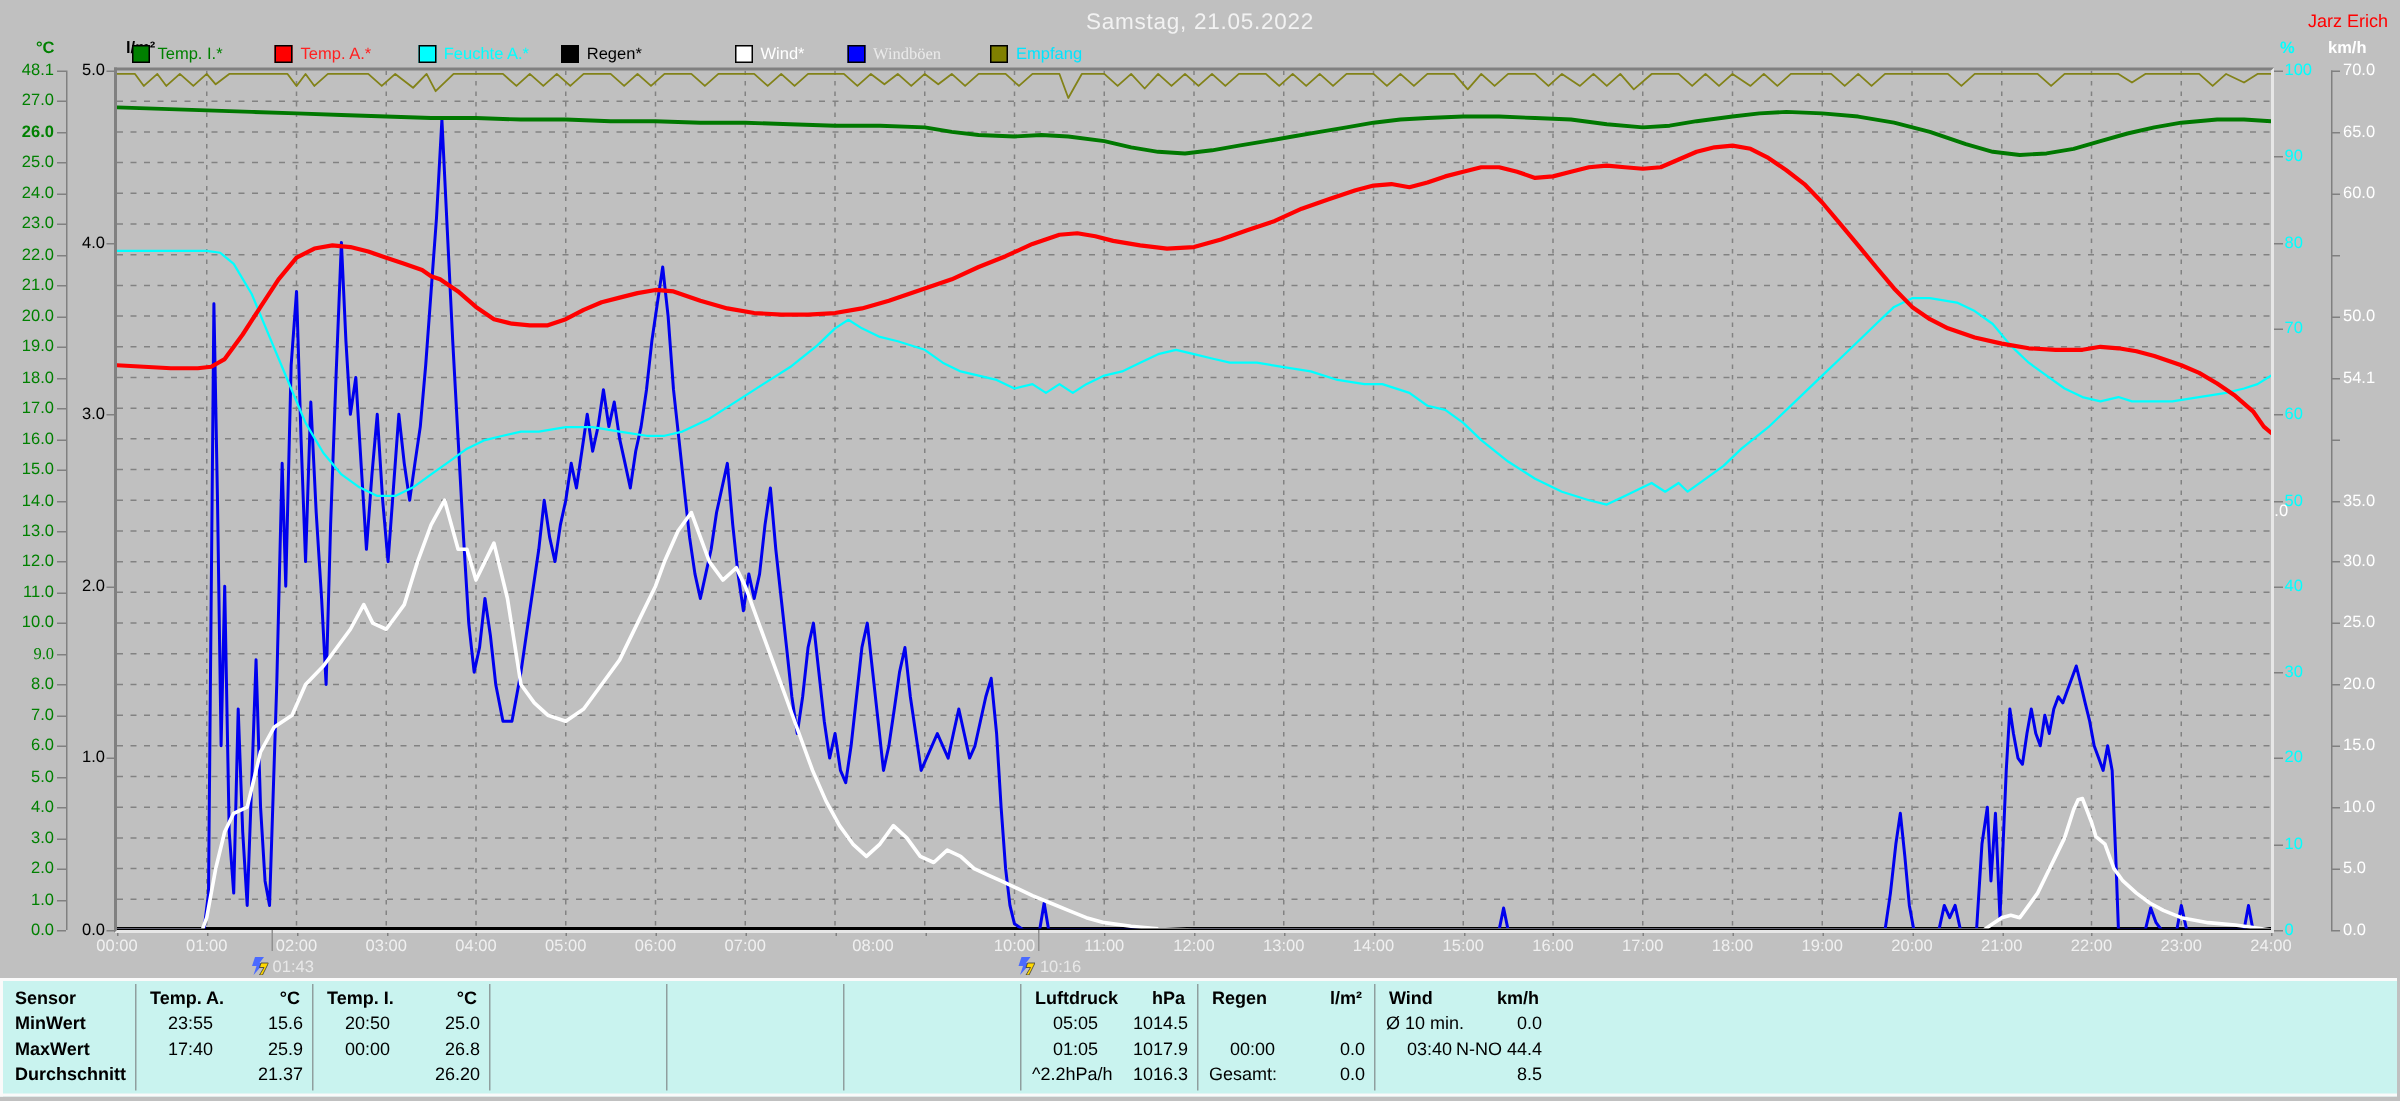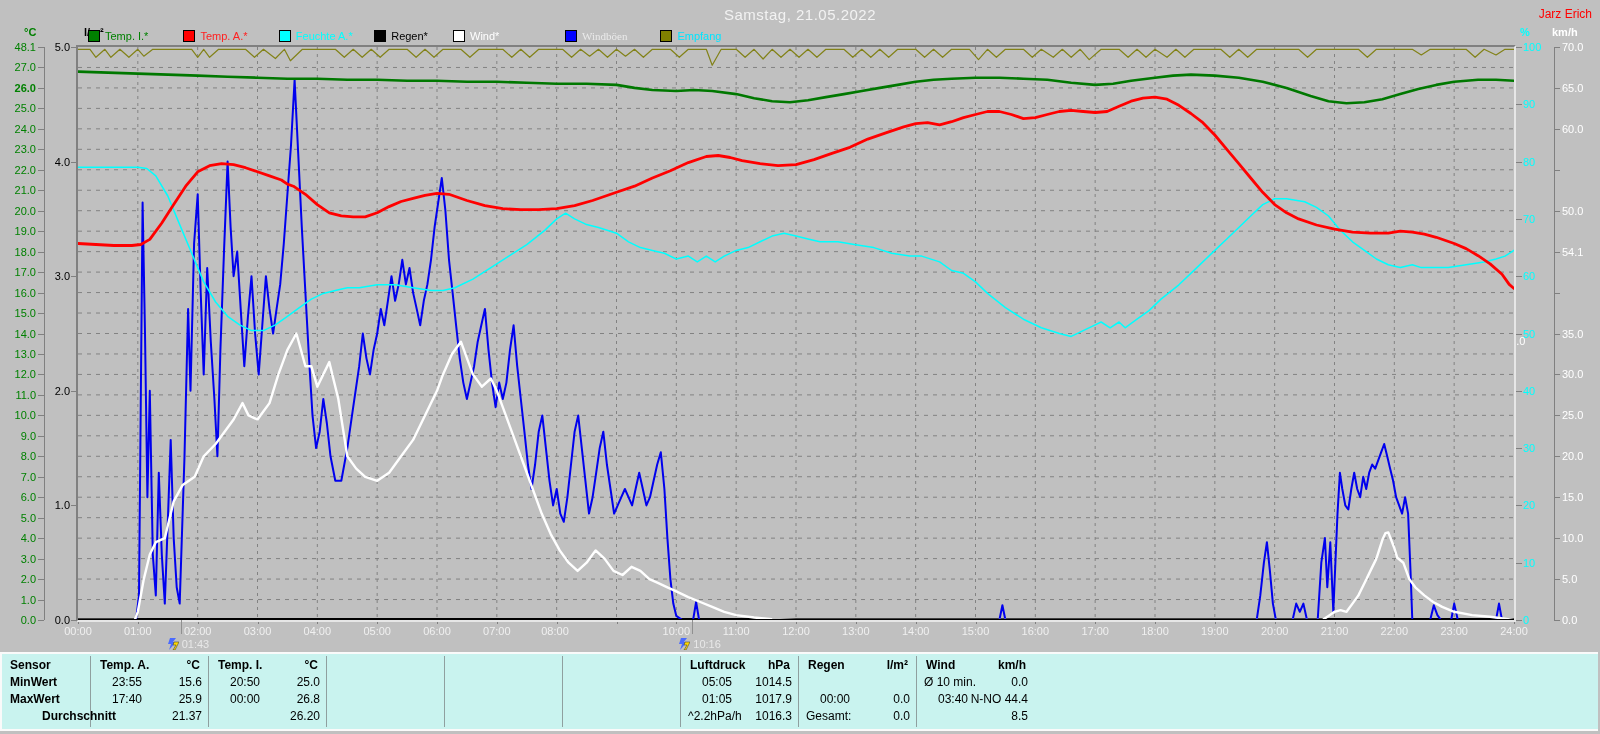--- a/index.html
+++ b/index.html
@@ -54,21 +54,21 @@
       <span style="color: rgb(255, 32, 32);">Temp. A.*</span>
     </div>
     <div class="abs legend-item" style="left: 278.8px;">
       <span class="swatch" style="background: rgb(0, 255, 255);"></span>
       <span style="color: rgb(0, 255, 255);">Feuchte A.*</span>
     </div>
     <div class="abs legend-item" style="left: 374.2px;">
       <span class="swatch" style="background: rgb(0, 0, 0);"></span>
       <span style="color: rgb(0, 0, 0);">Regen*</span>
     </div>
-    <div class="abs legend-item" style="left: 453px;">
+    <div class="abs legend-item" style="left: 490px;">
       <span class="swatch" style="background: rgb(255, 255, 255);"></span>
       <span style="color: rgb(255, 255, 255);">Wind*</span>
     </div>
     <div class="abs legend-item" style="left: 565px;">
       <span class="swatch" style="background: rgb(0, 0, 255);"></span>
       <span style="color: rgb(234, 234, 234); font-family: Liberation Serif, serif;">Windböen</span>
     </div>
     <div class="abs legend-item" style="left: 660.4px;">
       <span class="swatch" style="background: rgb(128, 128, 0);"></span>
       <span style="color: rgb(0, 229, 255);">Empfang</span>
@@ -108,21 +108,21 @@
     <div class="tick-label t-temp" style="left: 2px; top: 327.5px;">14.0</div>
     <div class="tickmark" style="left: 38px; top: 333.5px; width: 6px; height: 1px;"></div>
     <div class="tick-label t-temp" style="left: 2px; top: 347.964px;">13.0</div>
     <div class="tickmark" style="left: 38px; top: 353.964px; width: 6px; height: 1px;"></div>
     <div class="tick-label t-temp" style="left: 2px; top: 368.429px;">12.0</div>
     <div class="tickmark" style="left: 38px; top: 374.429px; width: 6px; height: 1px;"></div>
     <div class="tick-label t-temp" style="left: 2px; top: 388.893px;">11.0</div>
     <div class="tickmark" style="left: 38px; top: 394.893px; width: 6px; height: 1px;"></div>
     <div class="tick-label t-temp" style="left: 2px; top: 409.357px;">10.0</div>
     <div class="tickmark" style="left: 38px; top: 415.357px; width: 6px; height: 1px;"></div>
-    <div class="tick-label t-temp" style="left: 2px; top: 429.821px;">9.0</div>
+    <div class="tick-label t-temp" style="left: 2px; top: 429.821px; font-family: Liberation Serif, serif;">9.0</div>
     <div class="tickmark" style="left: 38px; top: 435.821px; width: 6px; height: 1px;"></div>
     <div class="tick-label t-temp" style="left: 2px; top: 450.286px;">8.0</div>
     <div class="tickmark" style="left: 38px; top: 456.286px; width: 6px; height: 1px;"></div>
     <div class="tick-label t-temp" style="left: 2px; top: 470.75px;">7.0</div>
     <div class="tickmark" style="left: 38px; top: 476.75px; width: 6px; height: 1px;"></div>
     <div class="tick-label t-temp" style="left: 2px; top: 491.214px;">6.0</div>
     <div class="tickmark" style="left: 38px; top: 497.214px; width: 6px; height: 1px;"></div>
     <div class="tick-label t-temp" style="left: 2px; top: 511.679px;">5.0</div>
     <div class="tickmark" style="left: 38px; top: 517.679px; width: 6px; height: 1px;"></div>
     <div class="tick-label t-temp" style="left: 2px; top: 532.143px;">4.0</div>
@@ -218,21 +218,21 @@
     <div class="tick-label t-x" style="left: 235.5px; top: 625px;">03:00</div>
     <div class="tickmark" style="left: 317.333px; top: 620px; width: 1px; height: 4px;"></div>
     <div class="tick-label t-x" style="left: 295.333px; top: 625px;">04:00</div>
     <div class="tickmark" style="left: 377.167px; top: 620px; width: 1px; height: 4px;"></div>
     <div class="tick-label t-x" style="left: 355.167px; top: 625px;">05:00</div>
     <div class="tickmark" style="left: 437px; top: 620px; width: 1px; height: 4px;"></div>
     <div class="tick-label t-x" style="left: 415px; top: 625px;">06:00</div>
     <div class="tickmark" style="left: 496.833px; top: 620px; width: 1px; height: 4px;"></div>
     <div class="tick-label t-x" style="left: 474.833px; top: 625px;">07:00</div>
     <div class="tickmark" style="left: 556.667px; top: 620px; width: 1px; height: 4px;"></div>
-    <div class="tick-label t-x" style="left: 533px; top: 625px;">08:00</div>
+    <div class="tick-label t-x" style="left: 560px; top: 625px;">08:00</div>
     <div class="tickmark" style="left: 616.5px; top: 620px; width: 1px; height: 4px;"></div>
     <div class="tick-label t-x" style="left: 594.5px; top: 609px; text-align: center;">09:00</div>
     <div class="tickmark" style="left: 676.333px; top: 620px; width: 1px; height: 4px;"></div>
     <div class="tick-label t-x" style="left: 654.333px; top: 625px;">10:00</div>
     <div class="tickmark" style="left: 736.167px; top: 620px; width: 1px; height: 4px;"></div>
     <div class="tick-label t-x" style="left: 714.167px; top: 625px;">11:00</div>
     <div class="tickmark" style="left: 796px; top: 620px; width: 1px; height: 4px;"></div>
     <div class="tick-label t-x" style="left: 774px; top: 625px;">12:00</div>
     <div class="tickmark" style="left: 855.833px; top: 620px; width: 1px; height: 4px;"></div>
     <div class="tick-label t-x" style="left: 833.833px; top: 625px;">13:00</div>
@@ -341,21 +341,21 @@
     <div class="tsep" style="left: 206px;"></div>
     <div class="tsep" style="left: 324px;"></div>
     <div class="tsep" style="left: 442px;"></div>
     <div class="tsep" style="left: 560px;"></div>
     <div class="tsep" style="left: 678px;"></div>
     <div class="tsep" style="left: 796px;"></div>
     <div class="tsep" style="left: 914px;"></div>
     <div class="tcell bold" style="left: 8px; top: 4px;">Sensor</div>
     <div class="tcell bold" style="left: 8px; top: 21px;">MinWert</div>
     <div class="tcell bold" style="left: 8px; top: 38px;">MaxWert</div>
-    <div class="tcell bold" style="left: 8px; top: 55px; margin-left: 32px;">Durchschnitt</div>
+    <div class="tcell bold" style="left: 8px; top: 55px;">Durchschnitt</div>
     <div class="tcell bold" style="left: 98px; top: 4px;">Temp. A.</div>
     <div class="tcell bold right" style="left: 96px; top: 4px; width: 102px;">°C</div>
     <div class="tcell" style="left: 110px; top: 21px;">23:55</div>
     <div class="tcell right" style="left: 96px; top: 21px; width: 104px;">15.6</div>
     <div class="tcell" style="left: 110px; top: 38px;">17:40</div>
     <div class="tcell right" style="left: 96px; top: 38px; width: 104px;">25.9</div>
     <div class="tcell right" style="left: 96px; top: 55px; width: 104px;">21.37</div>
     <div class="tcell bold" style="left: 216px; top: 4px;">Temp. I.</div>
     <div class="tcell bold right" style="left: 214px; top: 4px; width: 102px;">°C</div>
     <div class="tcell" style="left: 228px; top: 21px;">20:50</div>

